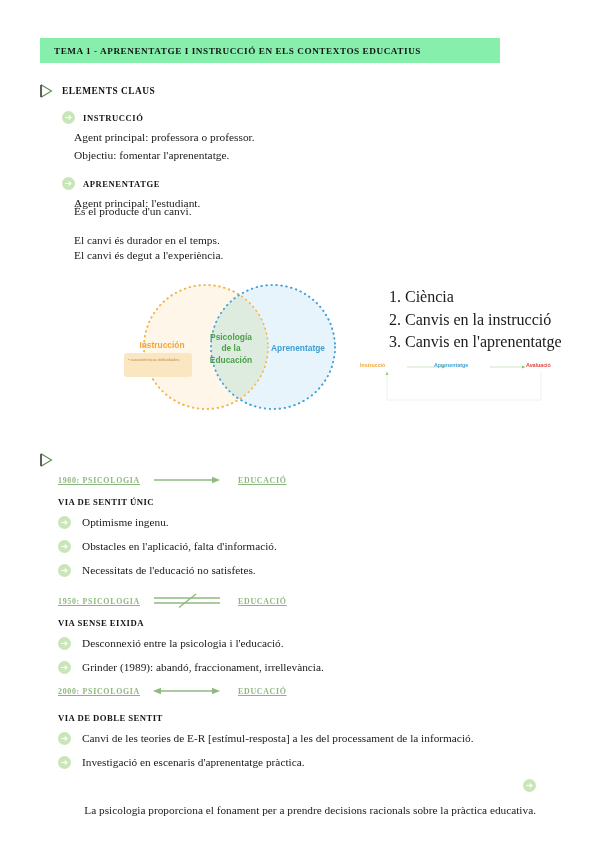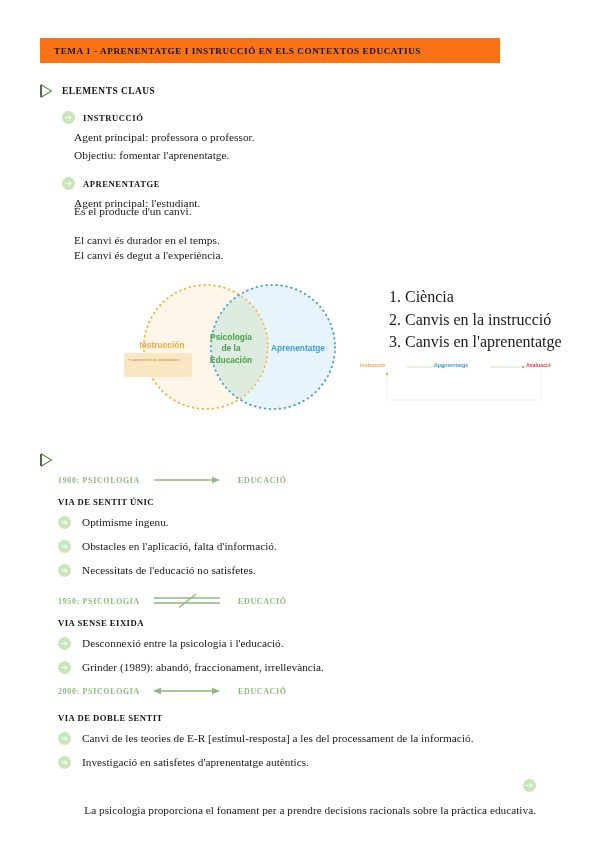--- a/index.html
+++ b/index.html
@@ -21,21 +21,21 @@
     padding: 0;
   }
 
   
   .banner {
     position: absolute;
     left: 40px;
     top: 38px;
     width: 460px;
     height: 25px;
-    background: #f97316;
+    background: #86efac;
     display: flex;
     align-items: center;
   }
   .banner-text {
     font-family: "Liberation Serif", serif;
     font-weight: bold;
     font-size: 9.2px;
     letter-spacing: 0.55px;
     color: #141414;
     padding-left: 14px;
@@ -130,20 +130,21 @@
     text-align: justify;
   }
 
   
   .tl-row {
     position: absolute;
     display: flex;
     align-items: center;
     gap: 2px;
     color: #8ab57e;
+    text-decoration: underline;
   }
   .tl-label {
     font-family: "Liberation Serif", serif;
     font-weight: bold;
     font-size: 7.9px;
     letter-spacing: 0.7px;
     color: #8fb97f;
     white-space: nowrap;
   }
   .tl-arrow { display: block; }
@@ -393,21 +394,21 @@
     </span>
     <span class="btext">Canvi de les teories de E-R [estímul-resposta] a les del processament de la informació.</span>
   </div>
   <div class="blist" style="left:58px; top:755px; width:478px;">
     <span class="cbullet">
       <svg width="13" height="13" viewBox="0 0 13 13">
           <path d="M3.6 6.5 H8.6" stroke="#ffffff" stroke-width="1.15" stroke-linecap="round"></path>
           <path d="M7.1 4.9 L9.0 6.5 L7.1 8.1" fill="none" stroke="#ffffff" stroke-width="1.15" stroke-linecap="round" stroke-linejoin="round"></path>
         </svg>
     </span>
-    <span class="btext">Investigació en satisfetes d'aprenentatge autèntics.</span>
+    <span class="btext">Investigació en escenaris d'aprenentatge pràctica.</span>
   </div>
   <div class="blist" style="left:58px; top:779px; width:478px;flex-direction:column;">
     <span class="cbullet">
       <svg width="13" height="13" viewBox="0 0 13 13">
           <path d="M3.6 6.5 H8.6" stroke="#ffffff" stroke-width="1.15" stroke-linecap="round"></path>
           <path d="M7.1 4.9 L9.0 6.5 L7.1 8.1" fill="none" stroke="#ffffff" stroke-width="1.15" stroke-linecap="round" stroke-linejoin="round"></path>
         </svg>
     </span>
     <span class="btext justify">La psicologia proporciona el fonament per a prendre decisions racionals sobre la pràctica educativa.</span>
   </div>

